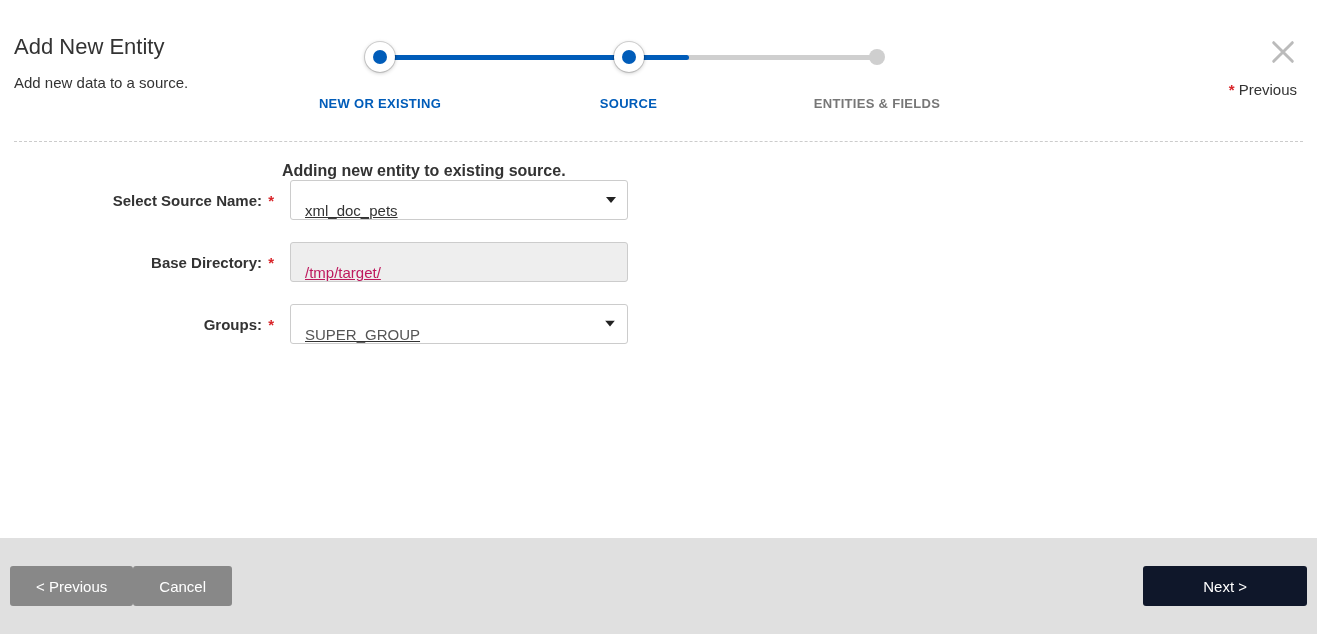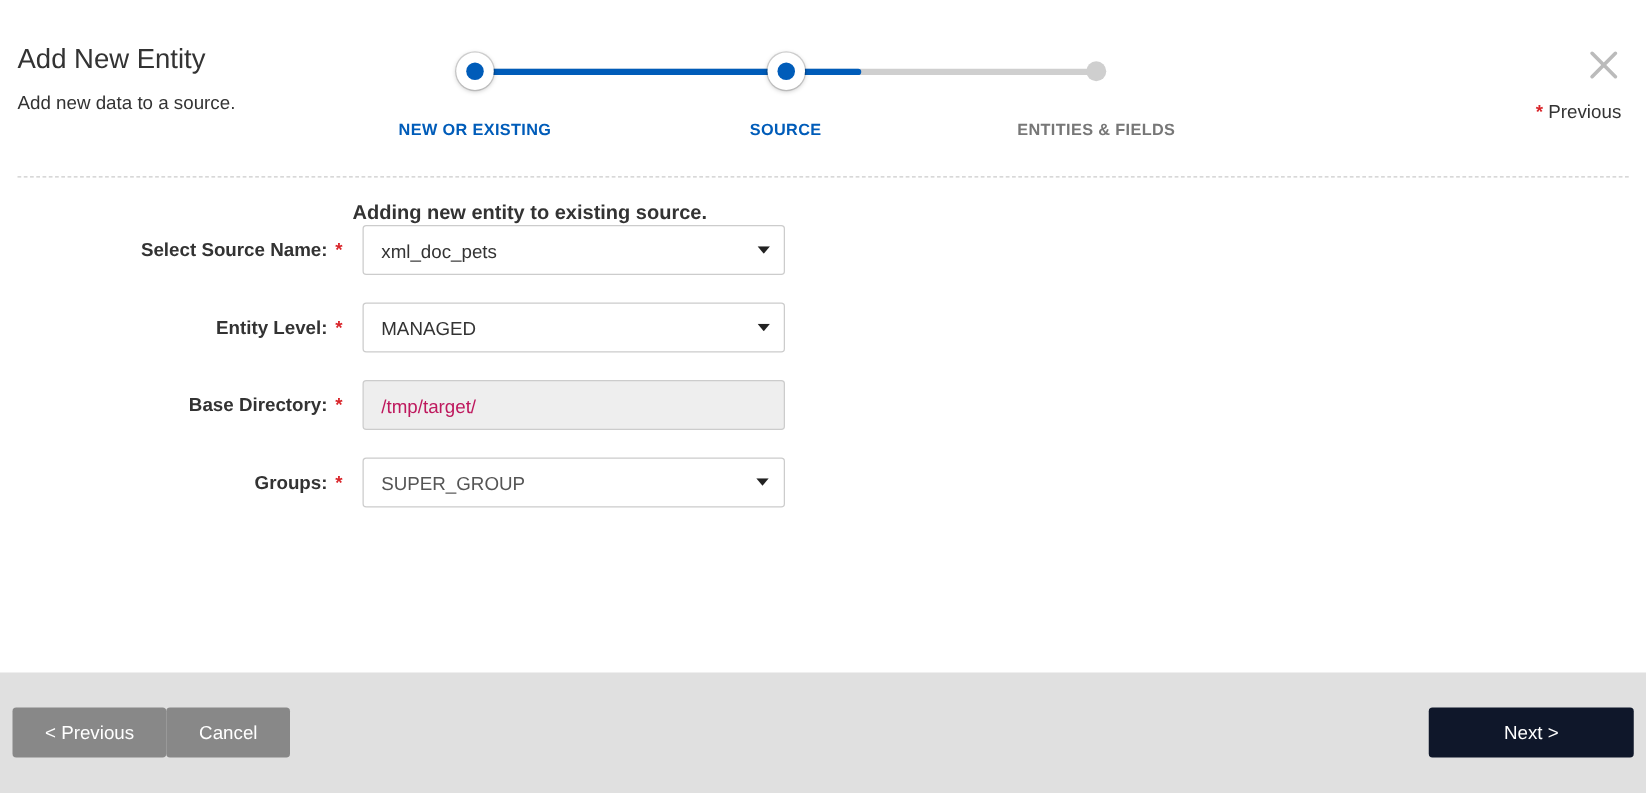--- a/index.html
+++ b/index.html
@@ -145,22 +145,23 @@
     .select-box, .input-box {
       width: 100%;
       height: 40px;
       border: 1px solid #ccc;
       border-radius: 3px;
       padding: 2px 36px 0 14px;
       font-size: 15px;
       color: #333;
       background: #fff;
       display: flex;
-      align-items: center;
+      align-items: flex-end;
       cursor: pointer;
+      text-decoration: underline;
     }
     .input-box.disabled {
       background: #eee;
       color: #be185d;
       cursor: default;
     }
     .caret {
       position: absolute;
       right: 12px;
       top: 50%;
@@ -256,35 +257,20 @@
         <span>xml_doc_pets</span>
       </div>
       <span class="caret">
         <svg width="10" height="6">
             <polygon points="0,0 10,0 5,6" fill="#222"></polygon>
           </svg>
       </span>
     </div>
   </div>
 
-  <div class="form-row">
-    <div class="form-label">
-      <span>Entity Level:</span><span class="ast"> *</span>
-    </div>
-    <div class="form-control-wrap">
-      <div class="select-box">
-        <span>MANAGED</span>
-      </div>
-      <span class="caret">
-        <svg width="10" height="6">
-            <polygon points="0,0 10,0 5,6" fill="#222"></polygon>
-          </svg>
-      </span>
-    </div>
-  </div>
 
   <div class="form-row">
     <div class="form-label">
       <span>Base Directory:</span><span class="ast"> *</span>
     </div>
     <div class="form-control-wrap">
       <div class="input-box disabled">
         <span>/tmp/target/</span>
       </div>
     </div>

